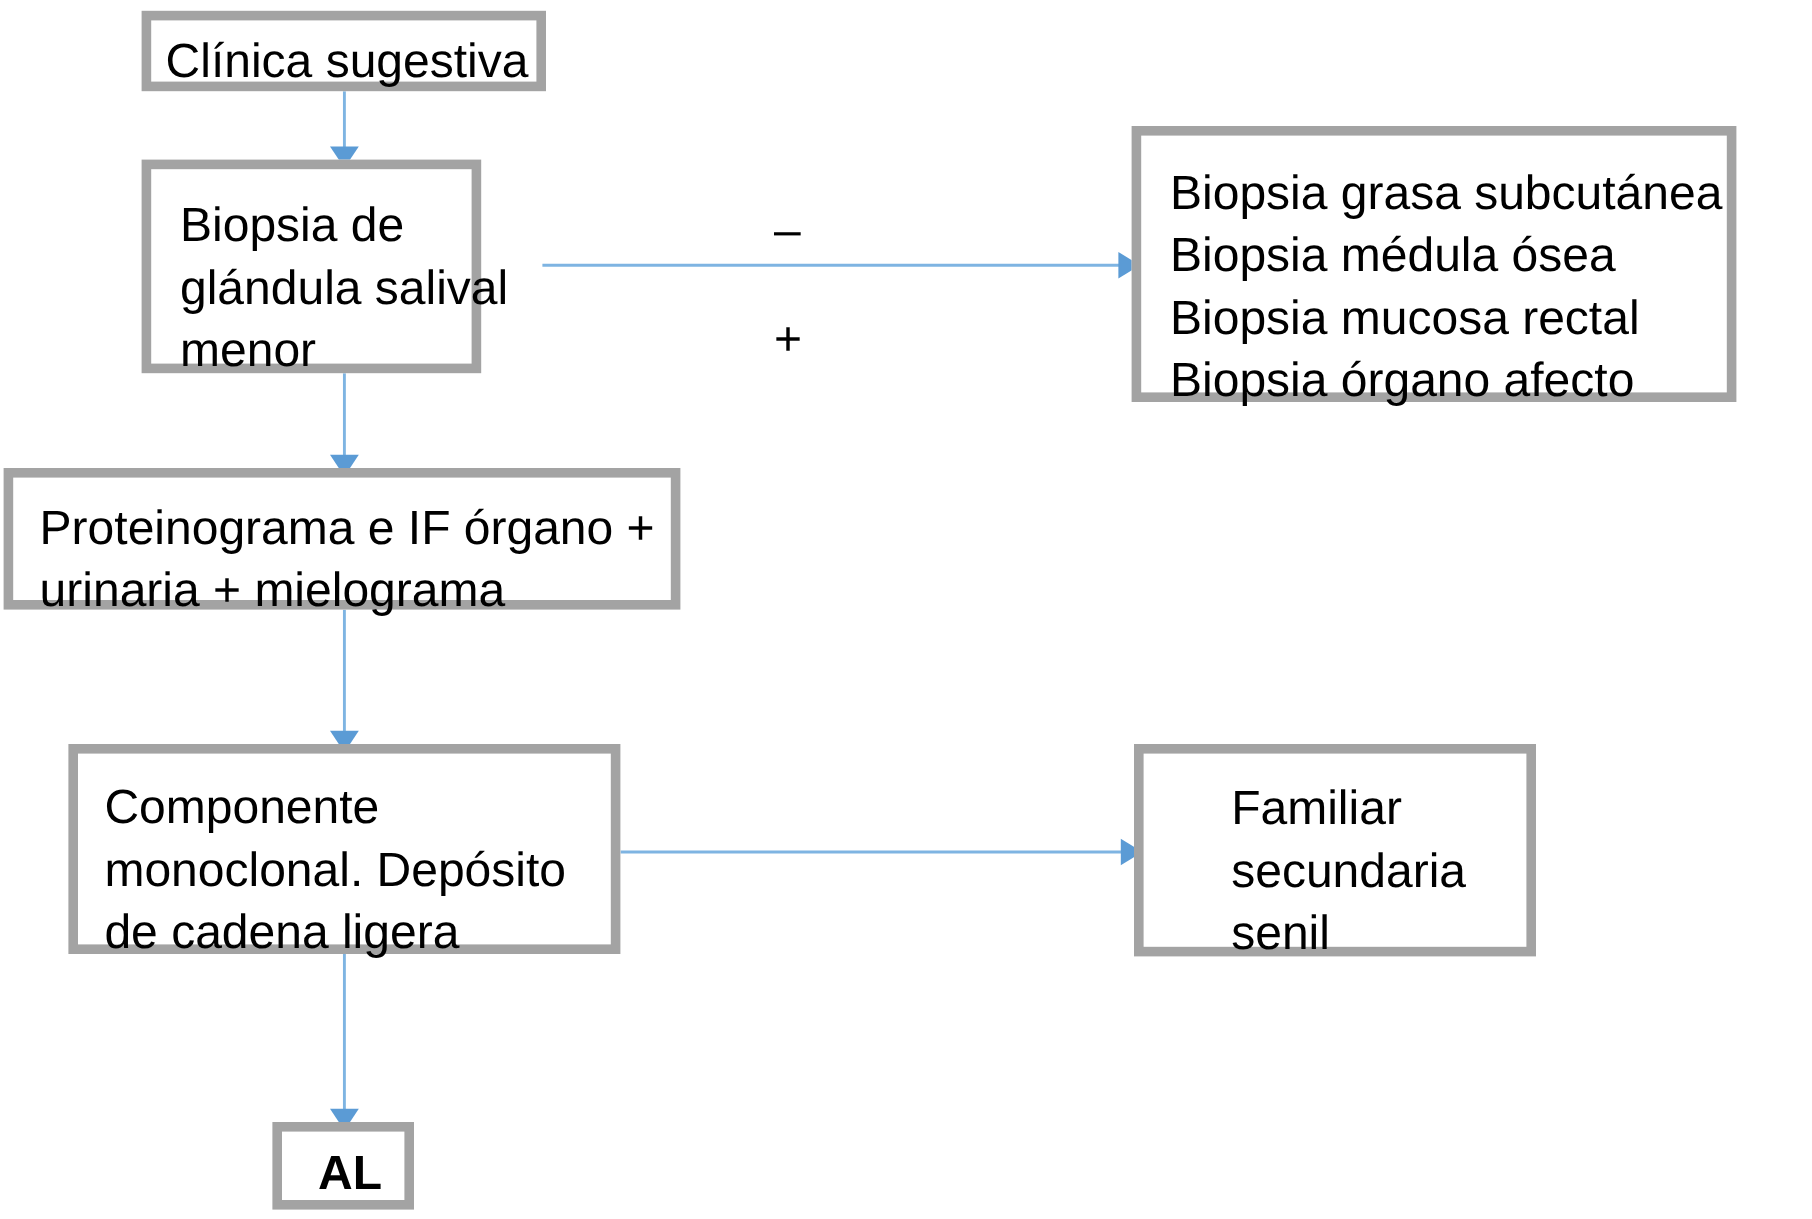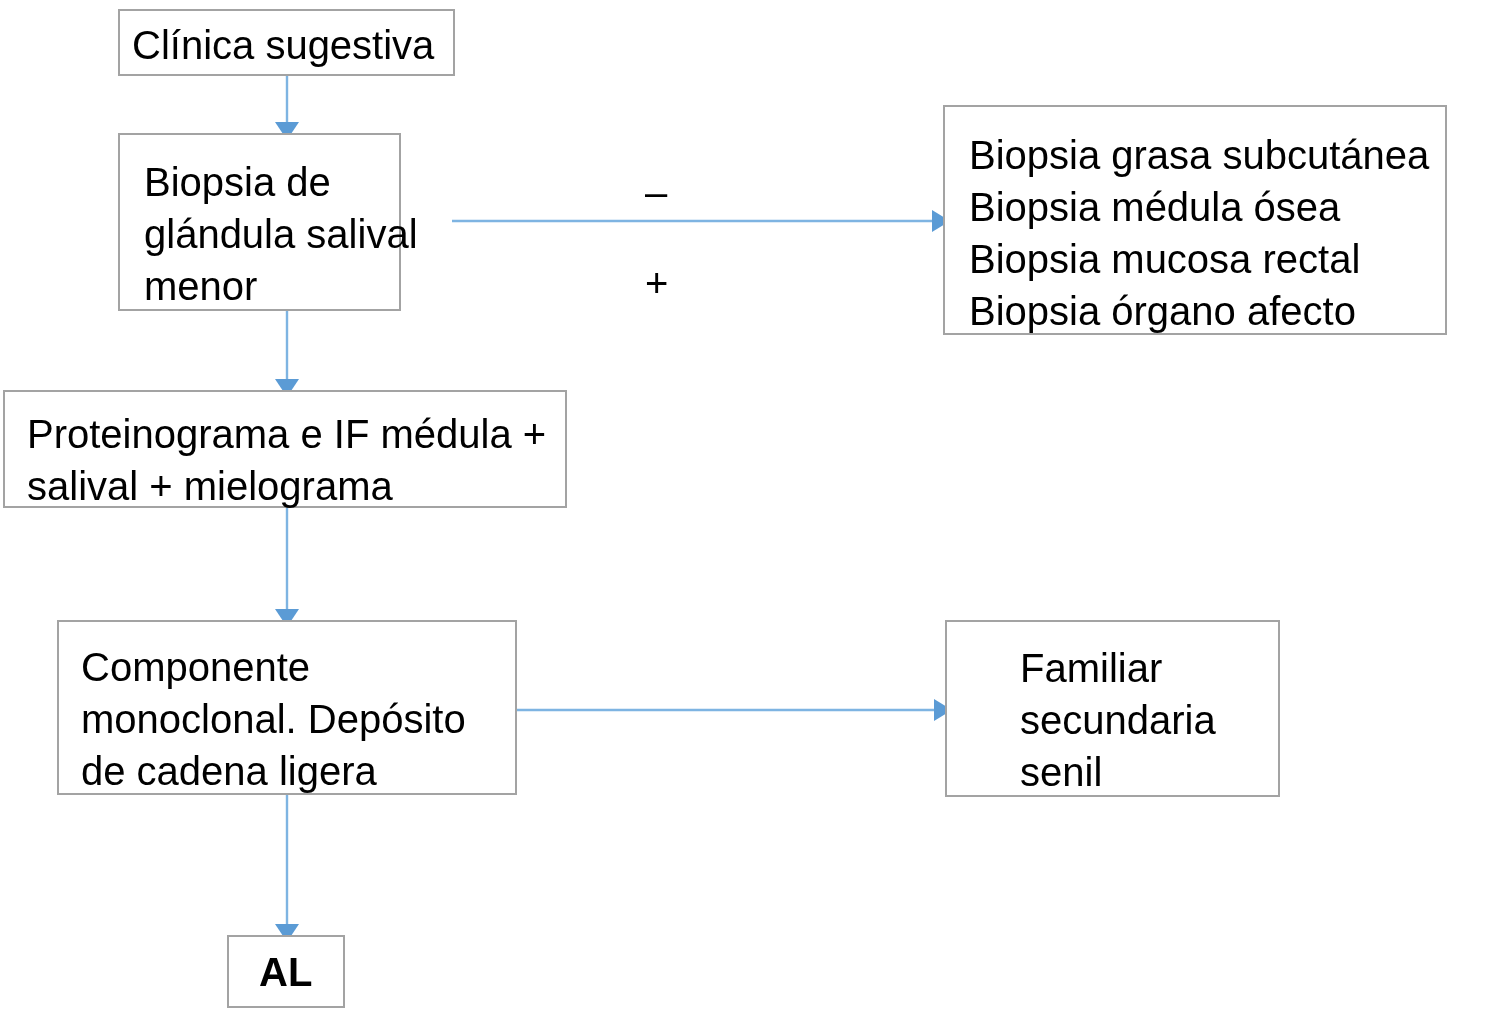--- a/index.html
+++ b/index.html
@@ -13,21 +13,21 @@
   #canvas {
     position: relative;
     width: 1510px;
     height: 1016px;
     background: #ffffff;
     overflow: hidden;
   }
   .node {
     position: absolute;
     box-sizing: border-box;
-    border: 2px solid #a3a3a3;
+    border: 8px solid #a3a3a3;
     background: #ffffff;
     color: #000000;
     font-size: 40px;
     line-height: 52px;
     white-space: pre;
   }
   .node .txt {
     position: absolute;
     white-space: pre;
   }
@@ -130,22 +130,22 @@
   </div>
 
   <div class="node" id="node-biopsias-alt">
     <span class="txt"><span>Biopsia grasa subcutánea</span>
 <span>Biopsia médula ósea</span>
 <span>Biopsia mucosa rectal</span>
 <span>Biopsia órgano afecto</span></span>
   </div>
 
   <div class="node" id="node-proteinograma">
-    <span class="txt"><span>Proteinograma e IF médula +</span>
-<span>salival + mielograma</span></span>
+    <span class="txt"><span>Proteinograma e IF órgano +</span>
+<span>urinaria + mielograma</span></span>
   </div>
 
   <div class="node" id="node-componente">
     <span class="txt"><span>Componente</span>
 <span>monoclonal. Depósito</span>
 <span>de cadena ligera</span></span>
   </div>
 
   <div class="node" id="node-familiar">
     <span class="txt"><span>Familiar</span>

